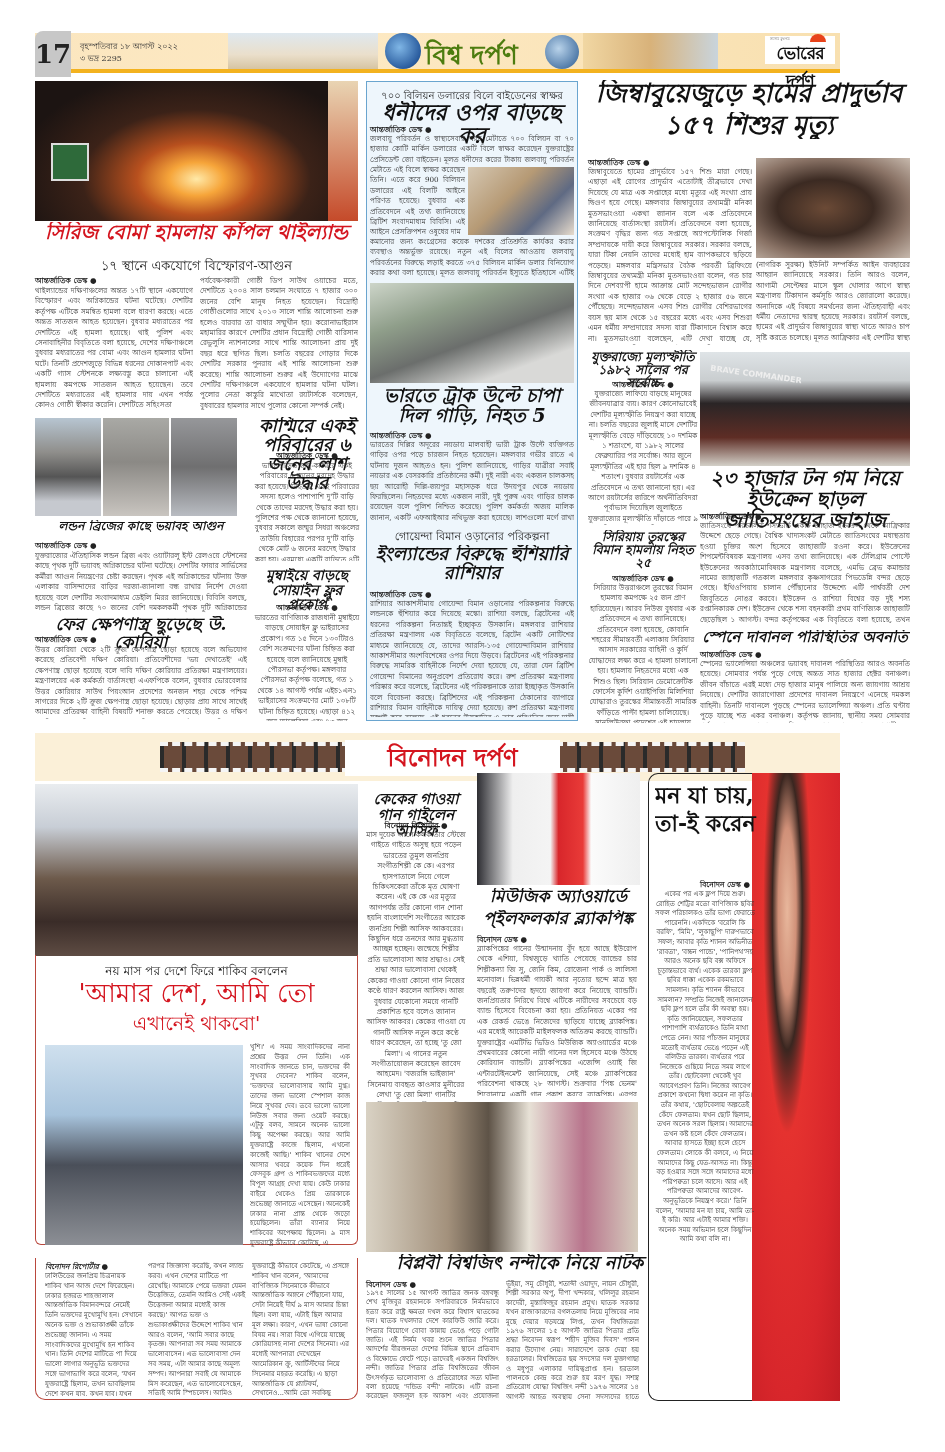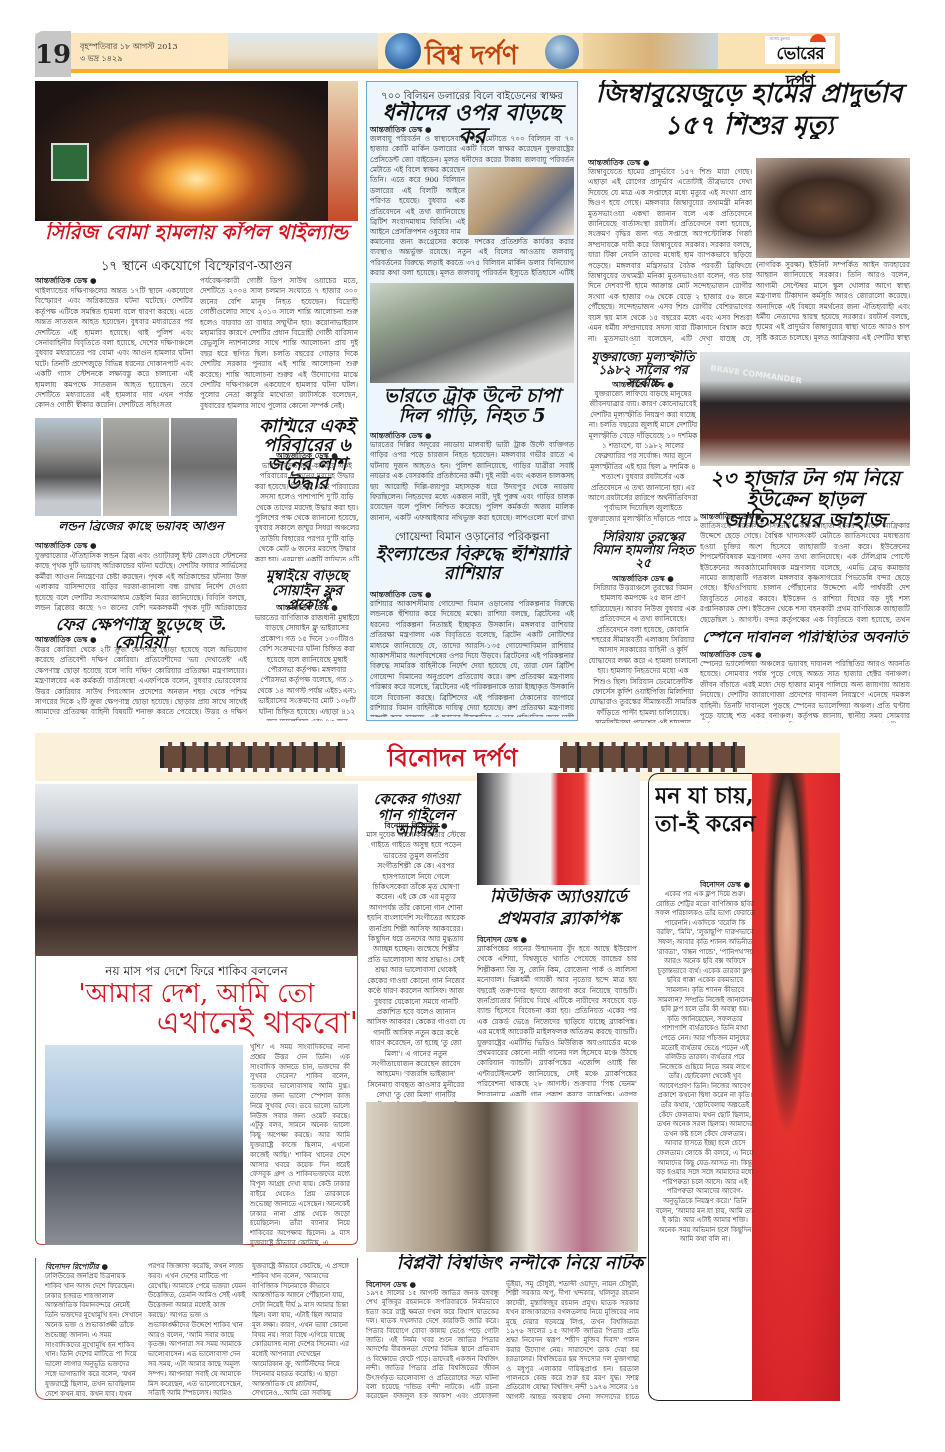--- a/index.html
+++ b/index.html
@@ -11,43 +11,43 @@
 .hl{font-family:"DejaVu Serif",serif;font-weight:bold;font-style:italic;color:#111;line-height:1.05;text-align:center;overflow:hidden}
 .red{color:#d4151f}
 .photo{overflow:hidden}
 
 #masthead{left:35px;top:33px;width:805px;height:40px;background:linear-gradient(90deg,#fbe6bf 0%,#fde9c3 40%,#f8e0b0 100%);border-bottom:4px solid #f3b21f}
 #pageno{left:35px;top:31px;width:36px;height:46px;background:#c7c7c7;border-radius:8px 0 0 0;font-family:"DejaVu Serif",serif;font-size:26px;font-weight:bold;color:#222;display:flex;align-items:center;justify-content:center}
 #date1{left:80px;top:40px;font-family:"DejaVu Serif",serif;font-size:8px;color:#333}
 #date2{left:80px;top:52px;font-family:"DejaVu Serif",serif;font-size:8px;color:#333}
 #mast-collage1{left:228px;top:33px;width:150px;height:36px;background:linear-gradient(180deg,#dfe8ef 0%,#eadfcb 60%,#d6c4a2 100%)}
 #mast-globe1{left:385px;top:33px;width:36px;height:36px;border-radius:50%;background:radial-gradient(circle at 40% 40%,#7fb6e6,#2a5c9e 70%,#17385f)}
-#section-title{left:425px;top:35px;font-family:"DejaVu Serif",serif;font-weight:bold;font-size:26px;color:#c2410c}
+#section-title{left:425px;top:35px;font-family:"DejaVu Serif",serif;font-weight:bold;font-size:26px;color:#4d7c0f}
 #mast-globe2{left:545px;top:35px;width:34px;height:34px;border-radius:50%;background:radial-gradient(circle at 40% 40%,#b9d3ea,#4c77a6 75%)}
 #mast-collage2{left:583px;top:33px;width:135px;height:36px;background:linear-gradient(90deg,#f1d7a3,#d8b27a 50%,#c9d4dc)}
 #brand-box{left:765px;top:36px;width:70px;height:28px;background:#fff}
 #brand{left:765px;top:40px;width:70px;font-family:"DejaVu Serif",serif;font-weight:bold;font-size:17px;color:#111;text-align:center;letter-spacing:-1px}
 #brand-sun{left:810px;top:34px;width:16px;height:8px;border-radius:16px 16px 0 0;background:#e8431a}
 #brand-tag{left:770px;top:37px;font-size:3.5px;color:#555}
 
 .bluebox{background:#eef6fc;border:1.5px solid #6aa5cf}
 .redbox{border:1.5px solid #b9473d;border-radius:6px}
 .blackbox{border:1.5px solid #222;border-radius:10px}
 
 #banner{left:35px;top:733px;width:805px;height:48px;background:#fbf0d8}
 .film{background:repeating-linear-gradient(90deg,#2a2a2a 0 4px,#6a4a3a 4px 22px);border-top:4px dashed #f5f5f5;border-bottom:4px dashed #f5f5f5}
 #banner-title{left:345px;top:740px;width:215px;height:36px;font-family:"DejaVu Serif",serif;font-weight:bold;font-size:24px;color:#d4151f;text-align:center;line-height:36px;background:#fff}
 </style>
 </head>
 <body>
 
 <div class="abs" id="masthead"></div>
-<div class="abs" id="pageno">19</div>
-<div class="abs" id="date1">বৃহস্পতিবার ১৮ আগস্ট 2013</div>
-<div class="abs" id="date2">৩ ভদ্র ১৪২৯</div>
+<div class="abs" id="pageno">17</div>
+<div class="abs" id="date1">বৃহস্পতিবার ১৮ আগস্ট ২০২২</div>
+<div class="abs" id="date2">৩ ভদ্র 2295</div>
 <div class="abs" id="mast-collage1"></div>
 <div class="abs" id="mast-globe1"></div>
 <div class="abs" id="section-title">বিশ্ব দর্পণ</div>
 <div class="abs" id="mast-globe2"></div>
 <div class="abs" id="mast-collage2"></div>
 <div class="abs" id="brand-box"></div>
 <div class="abs" id="brand-sun"></div>
 <div class="abs" id="brand-tag">সত্যের মুখপত্র</div>
 <div class="abs" id="brand">ভোরের দর্পণ</div>
 
@@ -119,35 +119,35 @@
 
 <div class="abs" id="banner"></div>
 <div class="abs film" style="left:160px;top:742px;width:190px;height:30px"></div>
 <div class="abs film" style="left:555px;top:742px;width:190px;height:30px"></div>
 <div class="abs" id="banner-title">বিনোদন দর্পণ</div>
 
 <div class="abs photo" style="left:35px;top:784px;width:323px;height:172px;background:linear-gradient(180deg,#e9ecef 0%,#c8ced6 25%,#6d5a4b 55%,#3a2c28 80%,#5e4c43 100%)"></div>
 <div class="abs redbox" style="left:35px;top:955px;width:323px;height:290px;border-top:none;border-radius:0 0 6px 6px"></div>
 <div class="abs" style="left:35px;top:962px;width:323px;text-align:center;font-family:'DejaVu Serif',serif;font-size:12px;color:#222">নয় মাস পর দেশে ফিরে শাকিব বললেন</div>
 <div class="abs red" style="left:35px;top:978px;width:323px;text-align:center;font-family:'DejaVu Serif',serif;font-size:26px;line-height:30px">'আমার দেশ, আমি তো</div>
-<div class="abs red" style="left:35px;top:1008px;width:323px;text-align:right;font-family:'DejaVu Serif',serif;font-size:30px;line-height:30px">এখানেই থাকবো'</div>
+<div class="abs red" style="left:35px;top:1008px;width:323px;text-align:center;font-family:'DejaVu Serif',serif;font-size:19px;line-height:30px">এখানেই থাকবো'</div>
 <div class="abs photo" style="left:45px;top:1045px;width:198px;height:200px;background:linear-gradient(180deg,#cfe0ee 0%,#a7c3dc 35%,#4a4f59 60%,#8c8f95 100%)"></div>
 <div class="abs body-text" style="left:250px;top:1043px;width:100px;height:210px;font-size:6.8px;line-height:9.8px">খুশি।' এ সময় সাংবাদিকদের নানা প্রশ্নের উত্তর দেন তিনি। এক সাংবাদিক জানতে চান, ভক্তদের কী সুখবর দেবেন? শাকিব বলেন, 'ভক্তদের ভালোবাসায় আমি মুগ্ধ। তাদের জন্য ভালো স্পেশাল কাজ নিয়ে সুখবর দেব। তবে ভালো ভালো নিউজ সবার জন্য ওয়েট করছে। এটুকু বলব, সামনে অনেক ভালো কিছু অপেক্ষা করছে। আর আমি যুক্তরাষ্ট্রে কাজে ছিলাম, এখনো কাজেই আছি।' শাকিব খানের দেশে আসার খবরে কয়েক দিন ধরেই ফেসবুক গ্রুপ ও শাকিবভক্তদের মধ্যে বিপুল আগ্রহ দেখা যায়। কেউ ঢাকার বাইরে থেকেও প্রিয় তারকাকে শুভেচ্ছা জানাতে এসেছেন। অনেকেই ঢাকার নানা প্রান্ত থেকে জড়ো হয়েছিলেন। তাঁরা ব্যানার নিয়ে শাকিবের অপেক্ষায় ছিলেন। ৯ মাস যুক্তরাষ্ট্রে কীভাবে কেটেছে, এ</div>
 <div class="abs redbox" style="left:35px;top:1258px;width:323px;height:142px;border-top:none;border-radius:0 0 10px 10px"></div>
 <div class="abs desk" style="left:45px;top:1262px;font-style:italic">বিনোদন রিপোর্টার ●</div>
 <div class="abs body-text" style="left:45px;top:1272px;width:98px;height:124px;font-size:6.8px;line-height:9.8px;text-align:left">ঢালিউডের জনপ্রিয় চিত্রনায়ক শাকিব খান আজ দেশে ফিরেছেন। ঢাকার হজরত শাহজালাল আন্তর্জাতিক বিমানবন্দরে নেমেই তিনি ভক্তদের মুখোমুখি হন। সেখানে অনেক ভক্ত ও শুভাকাঙ্ক্ষী তাঁকে শুভেচ্ছা জানান। এ সময় সাংবাদিকদের মুখোমুখি হন শাকিব খান। তিনি দেশের মাটিতে পা দিয়ে ভালো লাগার অনুভূতি ভক্তদের সঙ্গে ভাগাভাগি করে বলেন, 'যখন যুক্তরাষ্ট্রে ছিলাম, তখন ভাবছিলাম দেশে কখন যাব, কখন যাব। যখন ফ্লাইটে ছিলাম, তখন একটু</div>
 <div class="abs body-text" style="left:148px;top:1262px;width:98px;height:134px;font-size:6.8px;line-height:9.8px;text-align:left">পরপর জিজ্ঞাসা করেছি, কখন ল্যান্ড করব। এখন দেশের মাটিতে পা রেখেছি। আমাকে পেয়ে ভক্তরা যেমন উত্তেজিত, তেমনি আমিও সেই একই উত্তেজনা আমার মধ্যেই কাজ করছে।' আগত ভক্ত ও শুভাকাঙ্ক্ষীদের উদ্দেশে শাকিব খান আরও বলেন, 'আমি সবার কাছে কৃতজ্ঞ। আপনারা সব সময় আমাকে ভালোবাসেন। এত ভালোবাসা দেন সব সময়, এটা আমার কাছে অমূল্য সম্পদ। আপনারা সবাই যে আমাকে মিস করেছেন, এত ভালোবেসেছেন, সত্যিই আমি স্পিচলেস। আমিও দারুণ</div>
 <div class="abs body-text" style="left:252px;top:1262px;width:98px;height:134px;font-size:6.8px;line-height:9.8px;text-align:left">যুক্তরাষ্ট্রে কীভাবে কেটেছে, এ প্রসঙ্গে শাকিব খান বলেন, 'আমাদের বাণিজ্যিক সিনেমাকে কীভাবে আন্তর্জাতিক অঙ্গনে পৌঁছানো যায়, সেটা নিয়েই দীর্ঘ ৯ মাস আমার চিন্তা ছিল। বলা যায়, এটাই ছিল আমার মূল লক্ষ্য। কারণ, এখন ভাষা কোনো বিষয় নয়। সারা বিশ্বে এগিয়ে যাচ্ছে কোরিয়াসহ নানা দেশের সিনেমা। এর মধ্যেই আপনারা দেখেছেন আমেরিকান ক্রু, আর্টিস্টদের নিয়ে সিনেমার মহরত করেছি। এ ছাড়া আন্তর্জাতিক যে প্ল্যাটফর্ম, সেখানেও...আমি তো সবকিছু মিলেই বললাম, মাত্র তো পা রাখলাম।</div>
 
 <div class="abs hl" style="left:366px;top:792px;width:100px;font-size:15px">কেকের গাওয়া গান গাইলেন আসিফ</div>
 <div class="abs desk center" style="left:366px;top:821px;width:100px">বিনোদন রিপোর্টার ●</div>
 <div class="abs body-text center" style="left:366px;top:830px;width:100px;height:272px">মাস দুয়েক আগে কলকাতার স্টেজে গাইতে গাইতে অসুস্থ হয়ে পড়েন ভারতের তুমুল জনপ্রিয় সংগীতশিল্পী কে কে। এরপর হাসপাতালে নিয়ে গেলে চিকিৎসকেরা তাঁকে মৃত ঘোষণা করেন। এই কে কে এর মৃত্যুর আগপর্যন্ত তাঁর কোনো গান শোনা হয়নি বাংলাদেশি সংগীতের আরেক জনপ্রিয় শিল্পী আসিফ আকবরের। কিছুদিন ধরে তনদের আর মুগ্ধতায় আচ্ছন্ন হচ্ছেন। জন্মেছে শিল্পীর প্রতি ভালোবাসা আর শ্রদ্ধাও। সেই শ্রদ্ধা আর ভালোবাসা থেকেই কেকের গাওয়া কোনো গান নিজের কণ্ঠে ধারণ করলেন আসিফ। আজ বুধবার যেকোনো সময়ে গানটি প্রকাশিত হবে বলেও জানান আসিফ আকবর। কেকের গাওয়া যে গানটি আসিফ নতুন করে কণ্ঠে ধারণ করেছেন, তা হচ্ছে 'তু জো মিলা'। এ গানের নতুন সংগীতায়োজন করেছেন জাবেদ আহমেদ। 'বজরঙ্গি ভাইজান' সিনেমায় ব্যবহৃত কাওসার মুনীরের লেখা 'তু জো মিলা' গানটির সংগীত পরিচালক প্রীতম। গানটির গাওয়ার পেছনের গল্প বলতে গিয়ে আসিফ আকবর তাঁর ফেসবুকে লিখেছেন, 'ভারতীয় গায়ক শ্রদ্ধেয় কেকে মারা গেলেন কদিন আগে।</div>
 <div class="abs photo" style="left:477px;top:773px;width:163px;height:112px;background:linear-gradient(90deg,#2d2d32 0%,#efefef 22%,#f4f4f4 45%,#d8262b 50%,#e93b38 65%,#fbfbfb 70%,#efefef 100%)"></div>
 <div class="abs hl" style="left:477px;top:888px;width:163px;font-size:17px">মিউজিক অ্যাওয়ার্ডে</div>
-<div class="abs hl" style="left:477px;top:910px;width:163px;font-size:17px">প্রথমবার ব্ল্যাকপিঙ্ক</div>
+<div class="abs hl" style="left:477px;top:910px;width:163px;font-size:17px">প্ইলফলকার ব্ল্যাকপিঙ্ক</div>
 <div class="abs desk" style="left:477px;top:935px">বিনোদন ডেস্ক ●</div>
 <div class="abs body-text" style="left:477px;top:944px;width:160px;height:152px">ব্ল্যাকপিঙ্কের গানের উন্মাদনায় বুঁদ হয়ে আছে ইউরোপ থেকে এশিয়া, বিশ্বজুড়ে খ্যাতি পেয়েছে ব্যান্ডের চার শিল্পীকন্যা জি সু, জেনি কিম, রোজেনা পার্ক ও লালিসা মনোবাল। ভিন্নধর্মী গায়কী আর নৃত্যের ছন্দে মাত্র ছয় বছরেই তরুণদের হৃদয়ে জায়গা করে নিয়েছে ব্যান্ডটি। জনপ্রিয়তার নিরিখে বিশ্বে এটিকে নারীদের সবচেয়ে বড় ব্যান্ড হিসেবে বিবেচনা করা হয়। প্রতিনিয়ত একের পর এক রেকর্ড ভেঙে নিজেদের ছাড়িয়ে যাচ্ছে ব্ল্যাকপিঙ্ক। এর মধ্যেই আরেকটি মাইলফলক অতিক্রম করছে ব্যান্ডটি। যুক্তরাষ্ট্রের এমটিভি ভিডিও মিউজিক অ্যাওয়ার্ডের মঞ্চে প্রথমবারের কোনো নারী গানের দল হিসেবে মঞ্চে উঠছে কোরিয়ান ব্যান্ডটি। ব্ল্যাকপিঙ্কের এজেন্সি ওয়াই জি এন্টারটেইনমেন্ট জানিয়েছে, সেই মঞ্চে ব্ল্যাকপিঙ্কের পরিবেশনা থাকছে ২৮ আগস্ট। শুক্রবার 'পিঙ্ক ভেনম' শিরোনামে একটি গান প্রকাশ করবে ব্ল্যাকপিঙ্ক। এরপর সেপ্টেম্বরের মাঝামাঝির দিকে ব্যান্ডের দ্বিতীয় স্টুডিও আলবাম 'বর্ন পিঙ্ক' মুক্তি পাবে। আলবাম প্রকাশের পর গান নিয়ে বিশ্বভ্রমণে বেরোবে কিম, লালিসারা।</div>
 
 <div class="abs photo" style="left:366px;top:1102px;width:272px;height:150px;background:linear-gradient(90deg,#d9d2c4 0%,#a3917c 30%,#5e5347 45%,#e7e1d6 60%,#b8748c 80%,#d6cdbe 100%)"></div>
 <div class="abs hl" style="left:384px;top:1254px;width:272px;font-size:18px">বিপ্লবী বিশ্বজিৎ নন্দীকে নিয়ে নাটক</div>
 <div class="abs desk" style="left:366px;top:1280px">বিনোদন ডেস্ক ●</div>
 <div class="abs body-text" style="left:366px;top:1289px;width:133px;height:112px;font-size:6.8px;line-height:9.4px">১৯৭৫ সালের ১৫ আগস্ট জাতির জনক বঙ্গবন্ধু শেখ মুজিবুর রহমানকে সপরিবারকে নির্মমভাবে হত্যা করে রাষ্ট্র ক্ষমতা দখল করে বিশ্বাস ঘাতকের দল। ঘাতক দখলদার দেশে কারফিউ জারি করে। পিতার বিয়োগে বোবা কান্নায় ভেঙে পড়ে গোটা জাতি। এই নির্মম খবর শুনে জাতির পিতার আদর্শের বীরজনতা দেশের বিভিন্ন স্থানে প্রতিবাদ ও বিক্ষোভে ফেটে পড়ে। তাদেরই একজন বিশ্বজিৎ নন্দী। জাতির পিতার প্রতি বিশ্বজিতের জীবন উৎসর্গকৃত ভালোবাসা ও প্রতিরোধের সত্য ঘটনা বলা হয়েছে 'দন্ডিত বন্দী' নাটকে। এটি রচনা করেছেন ফজলুল হক আকাশ এবং প্রযোজনা করেছেন আব্দুল্লাহ আল মামুন। বিভিন্ন চরিত্রে অভিনয় করেছেন নরেশ</div>
 <div class="abs body-text" style="left:506px;top:1280px;width:133px;height:120px;font-size:6.8px;line-height:9.4px">ভূঁইয়া, সমু চৌধুরী, শতাব্দী ওয়াদুদ, নায়ন চৌধুরী, শিল্পী সরকার অপু, দীপা খন্দকার, খলিলুর রহমান কাদেরী, মুস্তাফিজুর রহমান প্রমুখ। ঘাতক সরকার যখন রাজাকারদের বগলতলায় নিয়ে মুজিবের নাম মুছে দেয়ার ষড়যন্ত্রে লিপ্ত, তখন বিশ্বজিতরা ১৯৭৬ সালের ১৫ আগস্ট জাতির পিতার প্রতি শ্রদ্ধা নিবেদন স্বরূপ 'শহীদ মুজিব দিবস' পালন করার উদ্যোগ নেয়। সারাদেশে ডাক দেয়া হয় হরতালের। বিশ্বজিতের ছয় সদস্যের দল মুক্তাগাছা ও মধুপুর এলাকার দায়িত্বপ্রাপ্ত হন। হরতাল পালনকে কেন্দ্র করে শুরু হয় মরণ যুদ্ধ। সশস্ত্র প্রতিরোধ যোদ্ধা বিশ্বজিৎ নন্দী ১৯৭৬ সালের ১৪ আগস্ট আহত অবস্থায় সেনা সদস্যদের হাতে গ্রেফতার হন।</div>
 
 <div class="abs blackbox" style="left:648px;top:773px;width:122px;height:628px;border-right:none;border-radius:10px 0 0 10px"></div>

